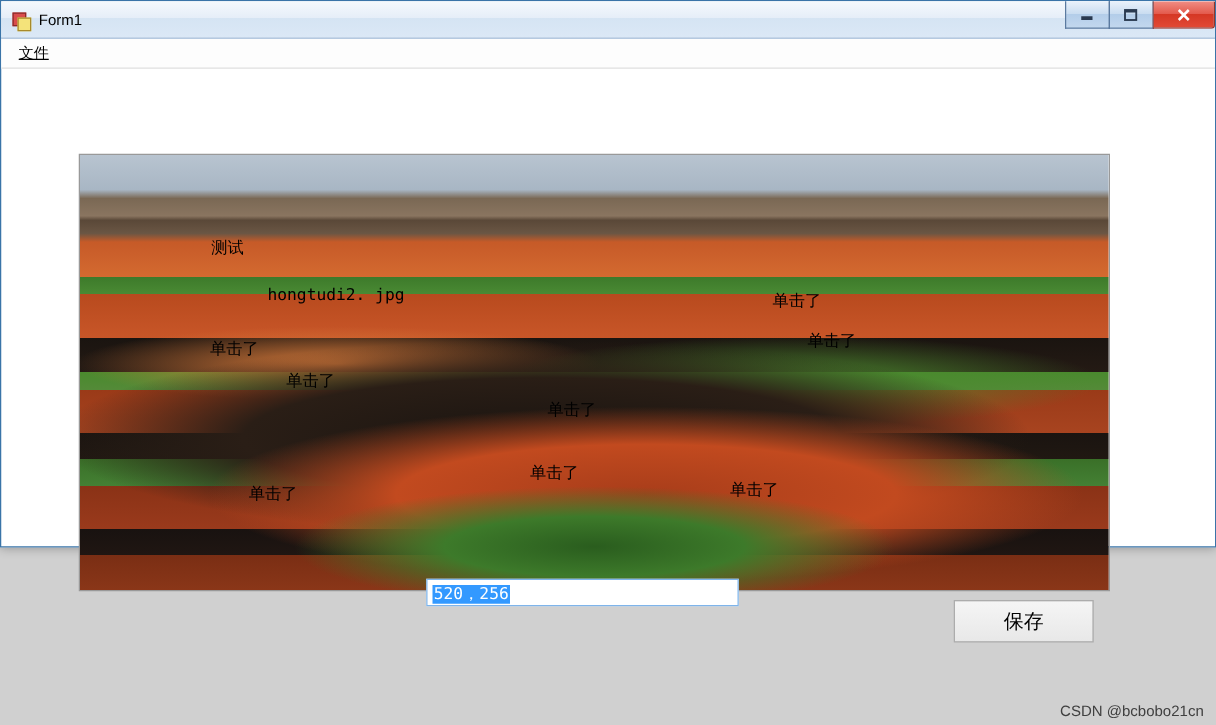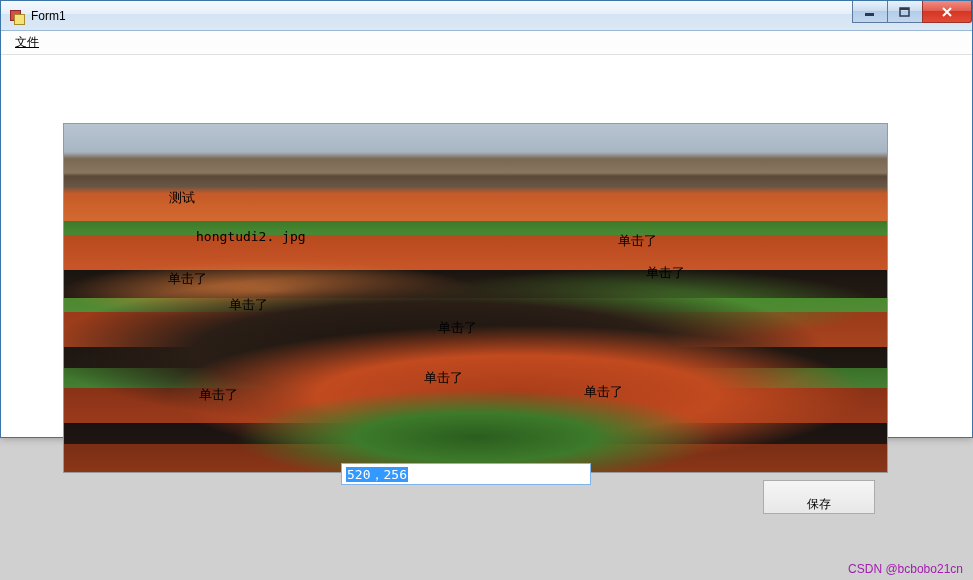--- a/index.html
+++ b/index.html
@@ -156,31 +156,31 @@
       color: #fff;
       padding: 0 1px;
     }
     .button {
       position: absolute;
       left: 752px; top: 419px;
       width: 112px; height: 34px;
       background: linear-gradient(to bottom, #f5f5f5 0%, #e8e8e8 100%);
       border: 1px solid #acacac;
       display: flex;
-      align-items: flex-end;
+      align-items: center;
       justify-content: center;
-      font-size: 12px;
+      font-size: 16px;
       cursor: default;
     }
     .watermark {
       position: absolute;
       right: 10px;
       bottom: 4px;
       font-size: 12px;
-      color: #a21caf;
+      color: #404040;
       font-family: Arial, sans-serif;
     }
   </style>
 </head>
 <body>
 
 <div class="window">
   <div class="titlebar">
     <span class="app-icon"></span>
     <span class="title-text">Form1</span>
@@ -205,21 +205,21 @@
   </div>
 
   <div class="menubar">
     <div class="menu-item">文件</div>
   </div>
 
   <div class="client-area">
     <div class="picturebox">
       <div class="landscape"></div>
       <div class="overlay-label" style="left:105px; top:52px;margin-top:13px;">测试</div>
-      <div class="overlay-label" style="left:132px; top:105px;">hongtudi2. jpg</div>
+      <div class="overlay-label" style="left:150px; top:105px;">hongtudi2. jpg</div>
       <div class="overlay-label" style="left:104px; top:146px;">单击了</div>
       <div class="overlay-label" style="left:165px; top:172px;">单击了</div>
       <div class="overlay-label" style="left:374px; top:195px;">单击了</div>
       <div class="overlay-label" style="left:554px; top:108px;">单击了</div>
       <div class="overlay-label" style="left:582px; top:140px;">单击了</div>
       <div class="overlay-label" style="left:135px; top:262px;">单击了</div>
       <div class="overlay-label" style="left:360px; top:245px;">单击了</div>
       <div class="overlay-label" style="left:520px; top:259px;">单击了</div>
     </div>
 

